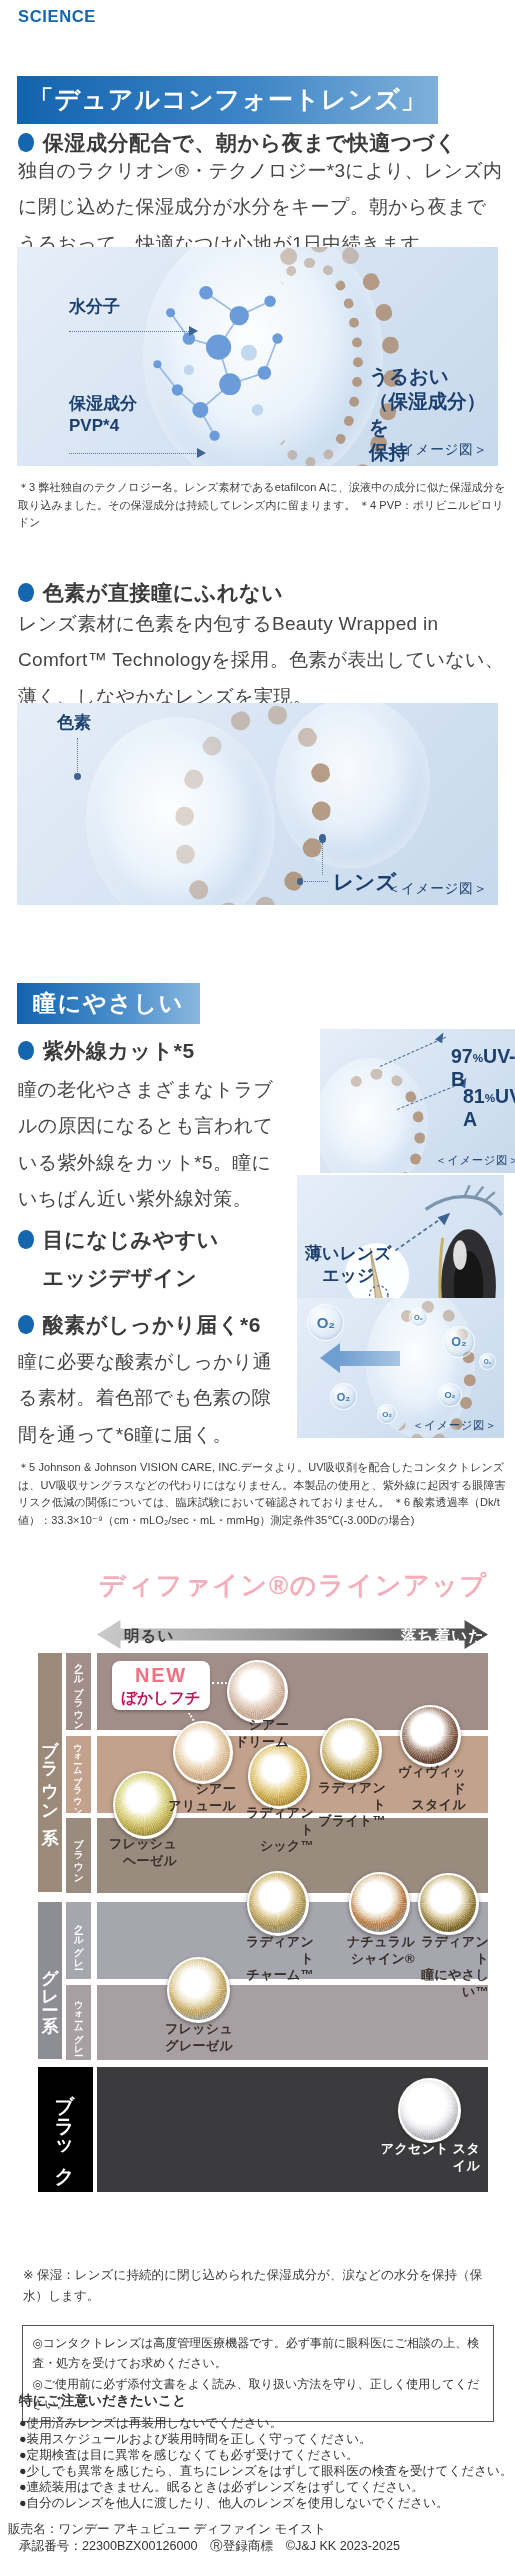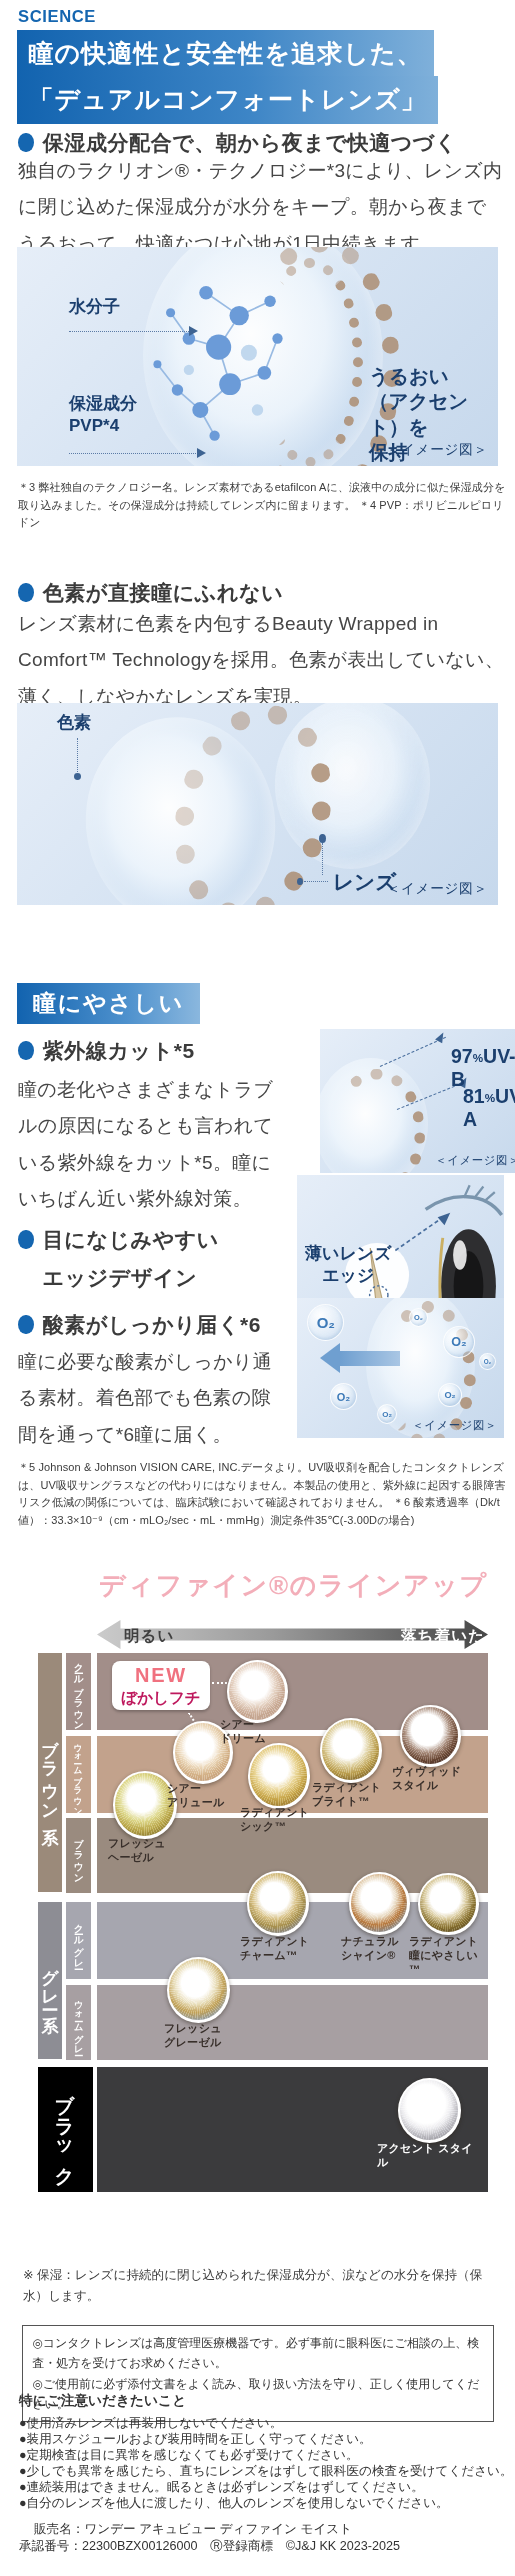--- a/index.html
+++ b/index.html
@@ -37,41 +37,38 @@
   .vtext{writing-mode:vertical-rl;text-orientation:upright;color:#fff;font-weight:bold;
          display:flex;align-items:center;justify-content:center;letter-spacing:2.3px;}
   .row-bg{position:absolute;}
   .lens{position:absolute;border-radius:50%;background:#fff;box-shadow:0 1.7px 4.6px rgba(40,30,20,.45);padding:2.3px;}
   .iris{width:100%;height:100%;border-radius:50%;position:relative;overflow:hidden;}
   .iris::after{content:"";position:absolute;inset:0;border-radius:50%;
       background:repeating-conic-gradient(rgba(255,255,255,.55) 0deg 1.6deg,rgba(90,70,40,.12) 1.6deg 5deg);
       mix-blend-mode:soft-light;}
   .iris::before{content:"";position:absolute;left:18%;top:12%;width:34%;height:26%;border-radius:50%;
       background:radial-gradient(ellipse,rgba(255,255,255,.95),rgba(255,255,255,0) 70%);z-index:2;}
-  .lens-name{position:absolute;font-size:11px;font-weight:bold;color:#382f2a;text-align:left;line-height:1.28;letter-spacing:0.3px;}
+  .lens-name{position:absolute;font-size:13px;font-weight:bold;color:#382f2a;text-align:right;line-height:1.28;letter-spacing:0.3px;}
   .newbox{position:absolute;background:#fff;border-radius:8px;text-align:center;box-shadow:0 1.1px 2.9px rgba(0,0,0,.25);}
   .note{font-size:12.6px;color:#3c3c3c;line-height:1.65;}
   .cbox{border:1.1px solid #555;padding:6.9px 9.2px;font-size:12px;color:#333;line-height:1.7;}
   .caution-li{font-size:12.6px;color:#333;line-height:1.0;}
   .footer-txt{font-size:12.6px;color:#333;}
   .pct{font-size:.6em;vertical-align:1.1px;}
   .uvnum{font-size:19.5px;font-weight:bold;}
   .o2bubble{position:absolute;border-radius:50%;background:radial-gradient(circle at 35% 30%,rgba(255,255,255,.95),rgba(225,238,250,.35) 60%,rgba(190,215,240,.25));
       border:1.1px solid rgba(255,255,255,.8);display:flex;align-items:center;justify-content:center;
       color:#3d7ab8;font-weight:bold;box-shadow:inset -1.1px -1.7px 3.4px rgba(140,175,210,.4);}
 </style>
 </head>
 <body>
 
 <div id="page">
 
   <div class="abs science" style="left:18px;top:6.9px;">SCIENCE</div>
-  <div class="abs" style="left:17px;top:30px;">
-    <span class="banner">瞳の快適性と安全性を追求した、</span>
-  </div>
   <div class="abs" style="left:17px;top:76px;">
     <span class="banner">「デュアルコンフォートレンズ」</span>
   </div>
 
   <div class="abs" style="left:18px;top:129px;">
     <span class="bullet"></span><span class="h2">保湿成分配合で、朝から夜まで快適つづく</span>
   </div>
   <div class="abs body-txt" style="left:18px;top:153px;width:485px;">独自のラクリオン®・テクノロジー*3により、レンズ内に閉じ込めた保湿成分が水分をキープ。朝から夜までうるおって、快適なつけ心地が1日中続きます。</div>
 
   <div class="abs img-box" style="left:17px;top:247px;width:481px;height:219px;">
@@ -118,21 +115,21 @@
     <div class="abs dotline-thin" style="left:52px;top:84px;width:120px;"></div>
     <div class="abs arrowhead-r" style="left:172px;top:79px;"></div>
     <div class="abs img-label" style="left:52px;top:146px;">
       <div>保湿成分</div>
       <div>PVP*4</div>
     </div>
     <div class="abs dotline-thin" style="left:52px;top:206px;width:129px;"></div>
     <div class="abs arrowhead-r" style="left:180px;top:201px;"></div>
     <div class="abs img-label" style="left:352px;top:117px;font-size:19.5px;">
       <div>うるおい</div>
-      <div>（アクセント）を</div>
+      <div>（保湿成分）を</div>
       <div>保持</div>
     </div>
     <div class="abs caption" style="right:10.3px;bottom:6.9px;">＜イメージ図＞</div>
   </div>
   <div class="abs fn" style="left:18px;top:479px;width:491px;">＊3 弊社独自のテクノロジー名。レンズ素材であるetafilcon Aに、涙液中の成分に似た保湿成分を取り込みました。その保湿成分は持続してレンズ内に留まります。 ＊4 PVP：ポリビニルピロリドン</div>
 
   <div class="abs" style="left:18px;top:579px;">
     <span class="bullet"></span><span class="h2">色素が直接瞳にふれない</span>
   </div>
   <div class="abs body-txt" style="left:18px;top:606px;width:489px;">レンズ素材に色素を内包するBeauty Wrapped in Comfort™ Technologyを採用。色素が表出していない、薄く、しなやかなレンズを実現。</div>
@@ -349,17 +346,17 @@
 
   <div class="abs" style="left:19px;top:2417px;">
     <div class="caution-li" style="margin-bottom:3.4px;">●使用済みレンズは再装用しないでください。</div>
     <div class="caution-li" style="margin-bottom:3.4px;">●装用スケジュールおよび装用時間を正しく守ってください。</div>
     <div class="caution-li" style="margin-bottom:3.4px;">●定期検査は目に異常を感じなくても必ず受けてください。</div>
     <div class="caution-li" style="margin-bottom:3.4px;">●少しでも異常を感じたら、直ちにレンズをはずして眼科医の検査を受けてください。</div>
     <div class="caution-li" style="margin-bottom:3.4px;">●連続装用はできません。眠るときは必ずレンズをはずしてください。</div>
     <div class="caution-li">●自分のレンズを他人に渡したり、他人のレンズを使用しないでください。</div>
   </div>
 
-  <div class="abs footer-txt" style="left:34px;top:2521px;">販売名：ワンデー アキュビュー ディファイン モイスト</div>
+  <div class="abs footer-txt" style="left:8px;top:2521px;">販売名：ワンデー アキュビュー ディファイン モイスト</div>
   <div class="abs footer-txt" style="left:19px;top:2538px;">承認番号：22300BZX00126000　Ⓡ登録商標　©J&amp;J KK 2023-2025</div>
 
 </div>
 
 
 </body></html>

